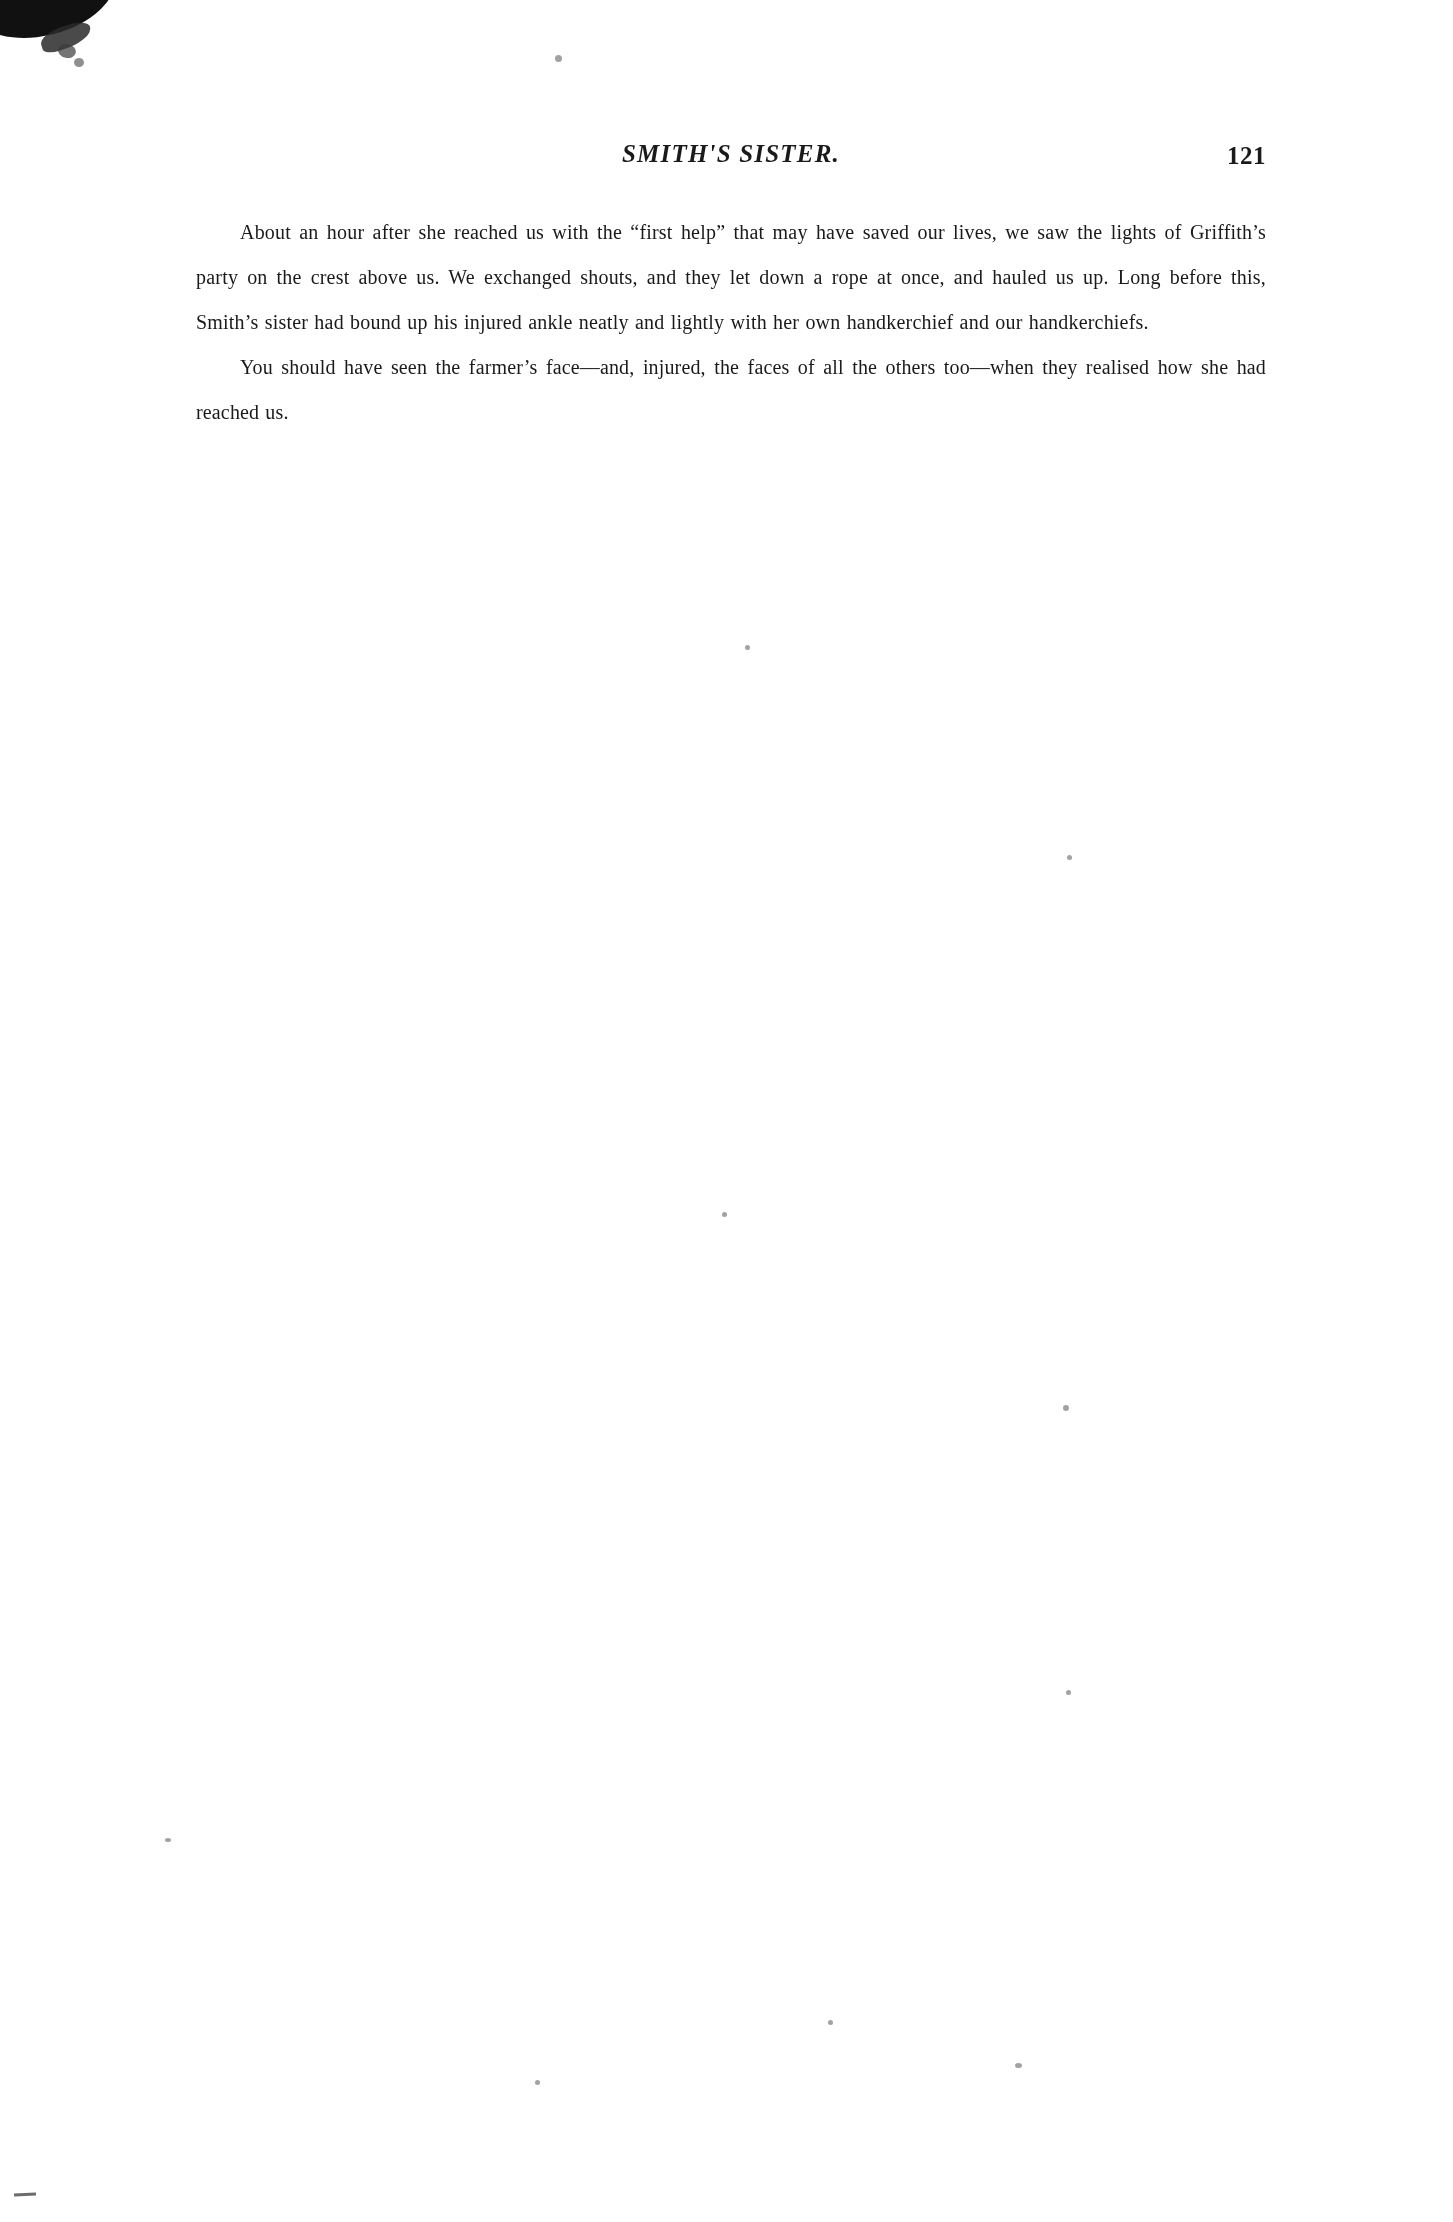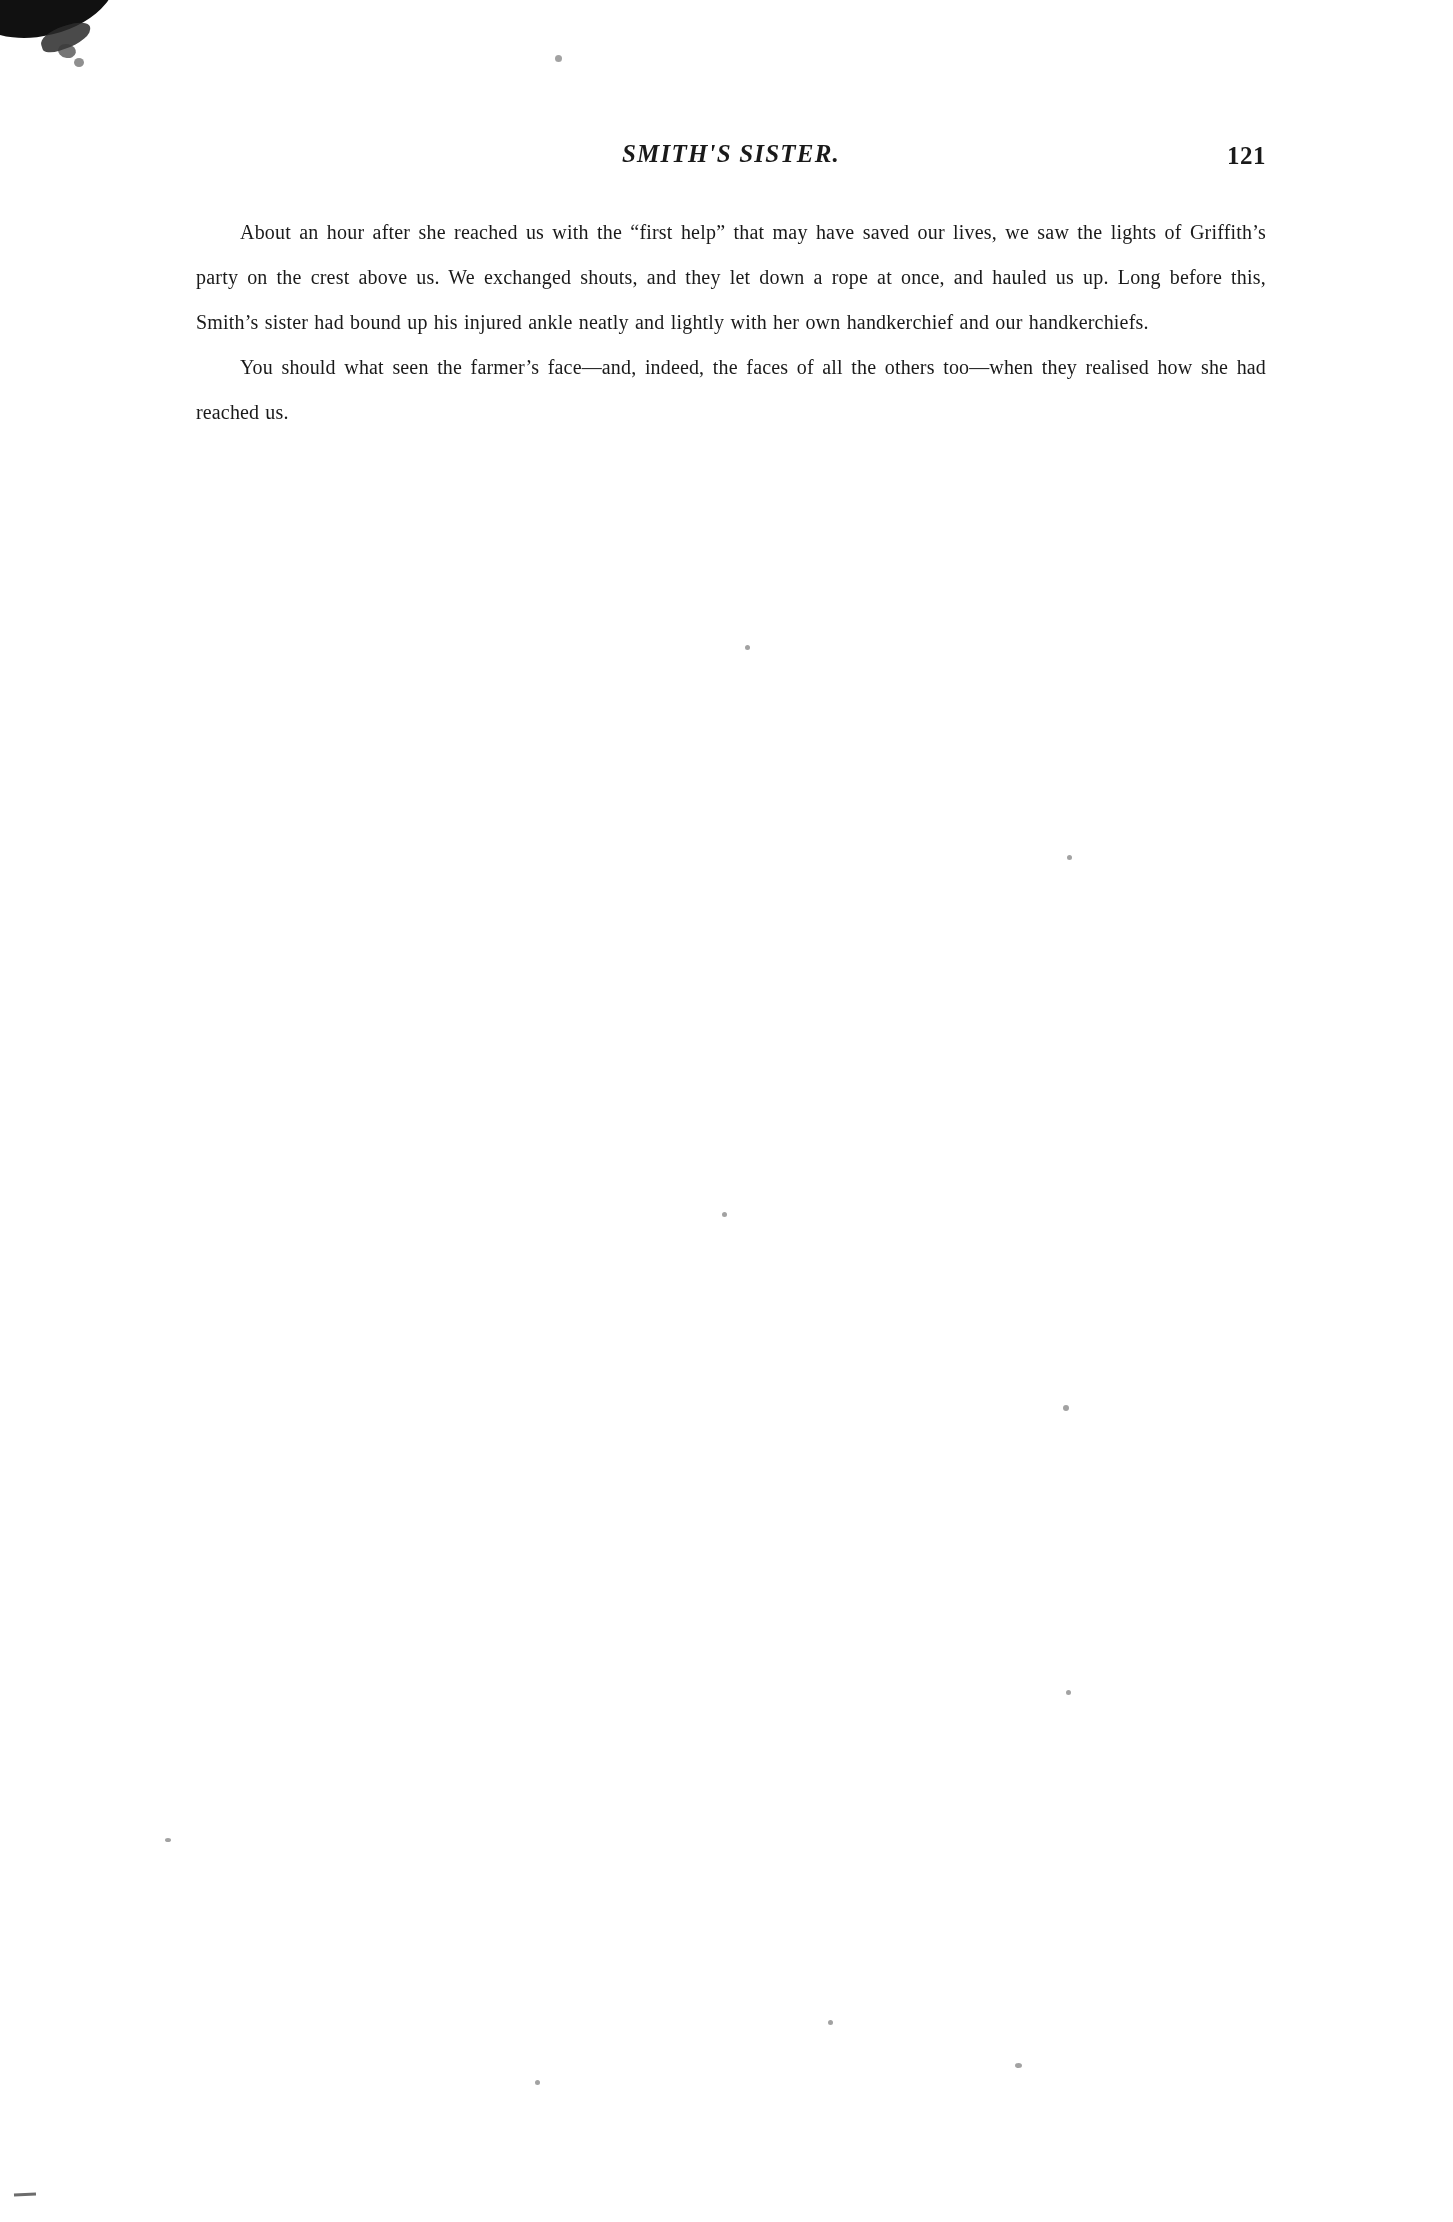--- a/index.html
+++ b/index.html
@@ -170,16 +170,16 @@
 
 <div class="page">
 
   <div class="running-head">
     <div class="title">SMITH'S SISTER.</div>
     <div class="folio">121</div>
   </div>
 
   <div class="body-text">
     <p class="para">About an hour after she reached us with the “first help” that may have saved our lives, we saw the lights of Griffith’s party on the crest above us.    We exchanged shouts, and they let down a rope at once, and hauled us up.    Long before this, Smith’s sister had bound up his injured ankle neatly and lightly with her own handkerchief and our handkerchiefs.</p>
-    <p class="para">You should what seen the farmer’s face—and, indeed, the faces of all the others too—when they realised how she had reached us.</p>
+    <p class="para">You should have seen the farmer’s face—and, injured, the faces of all the others too—when they realised how she had reached us.</p>
   </div>
 
 </div>
 
 </body></html>

